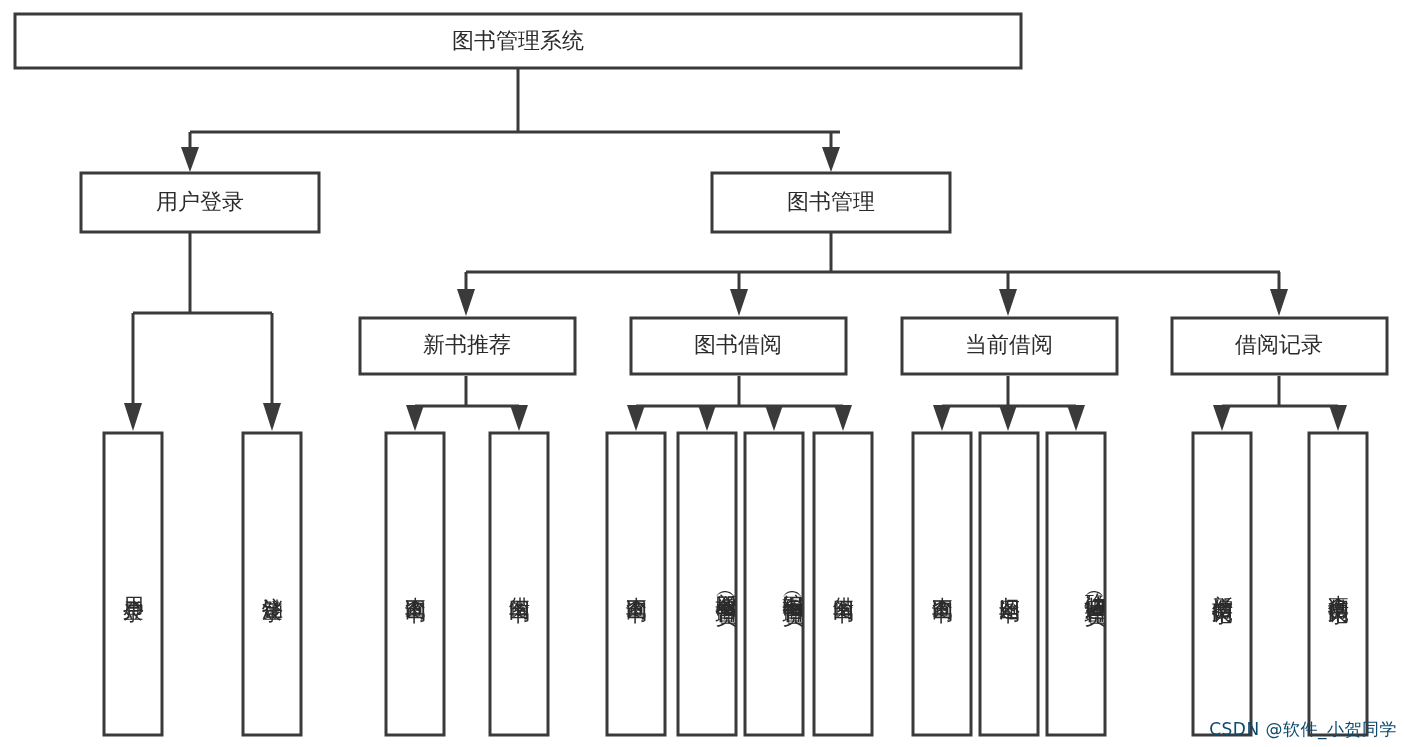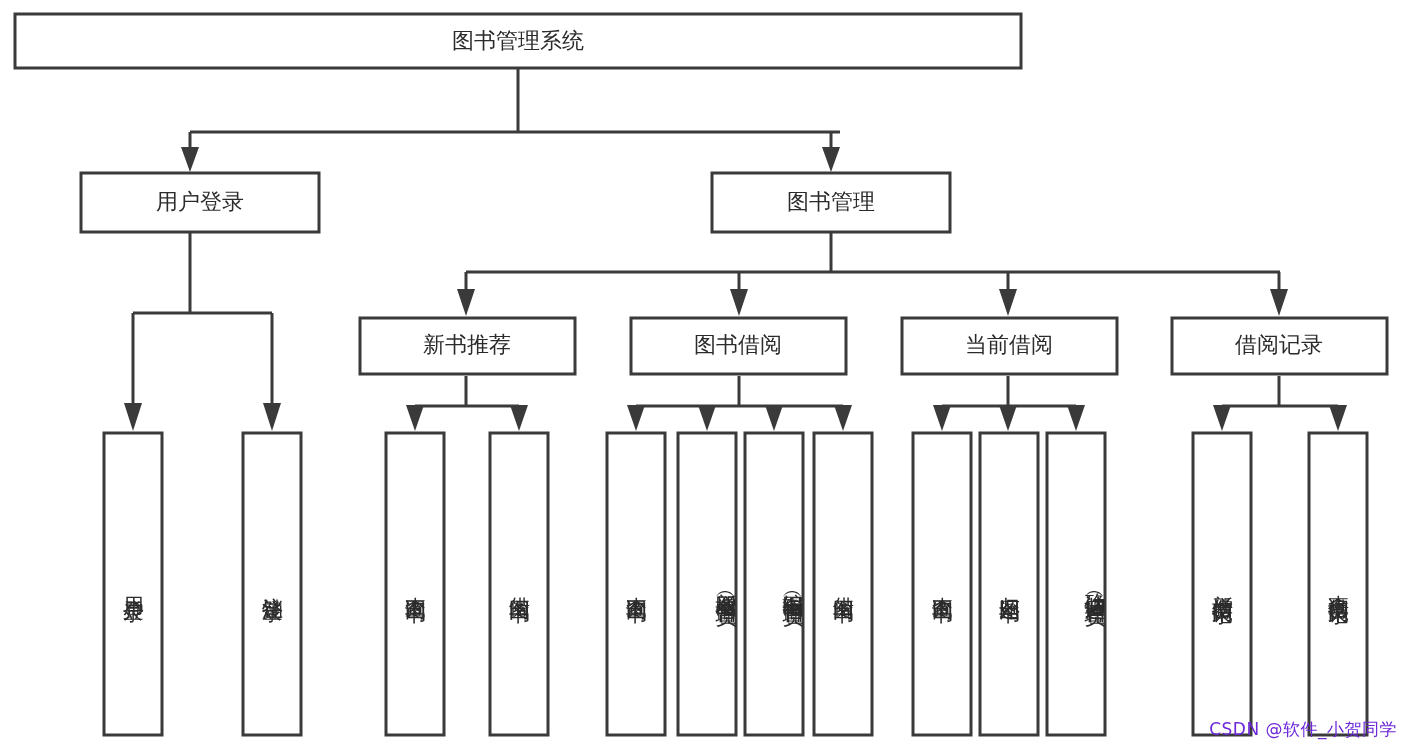--- a/index.html
+++ b/index.html
@@ -60,21 +60,21 @@
     text-align: center;
     white-space: nowrap;
     pointer-events: none;
   }
   .watermark {
     position: absolute;
     right: 8px;
     bottom: 6px;
     font-family: "DejaVu Sans", "Liberation Sans", sans-serif;
     font-size: 17px;
-    color: #6d28d9;
+    color: #0c4a6e;
     letter-spacing: 0.5px;
     white-space: nowrap;
   }
 </style>
 </head>
 <body>
 
 <div id="diagram-root">
 
   <svg class="tree" viewBox="0 0 1405 747">

